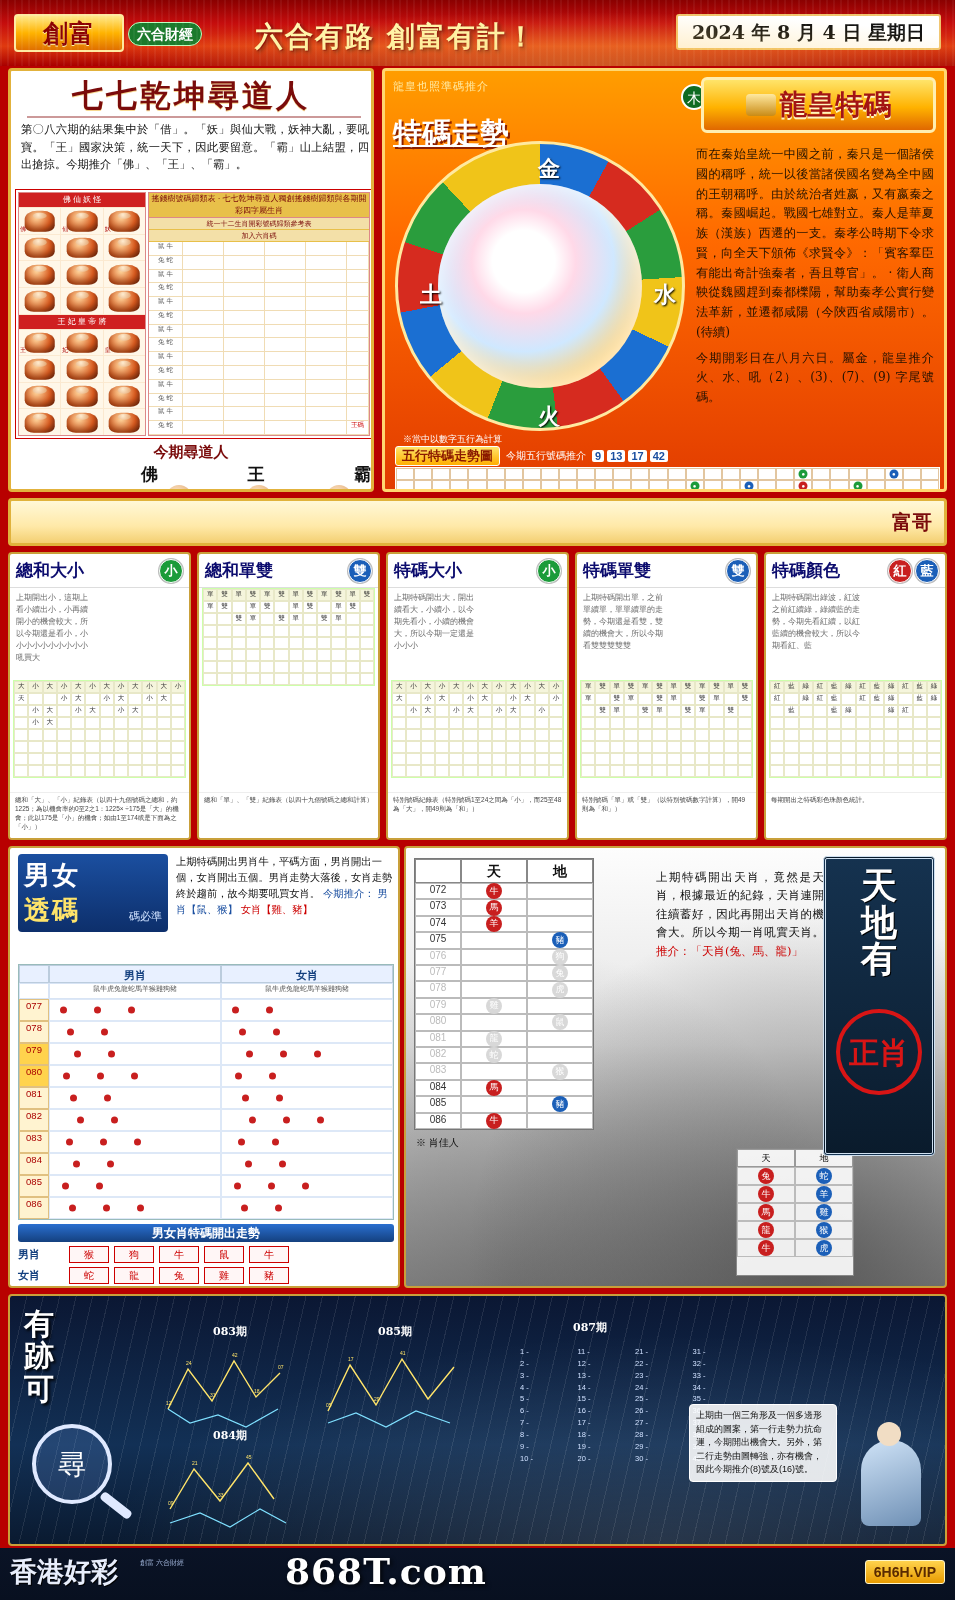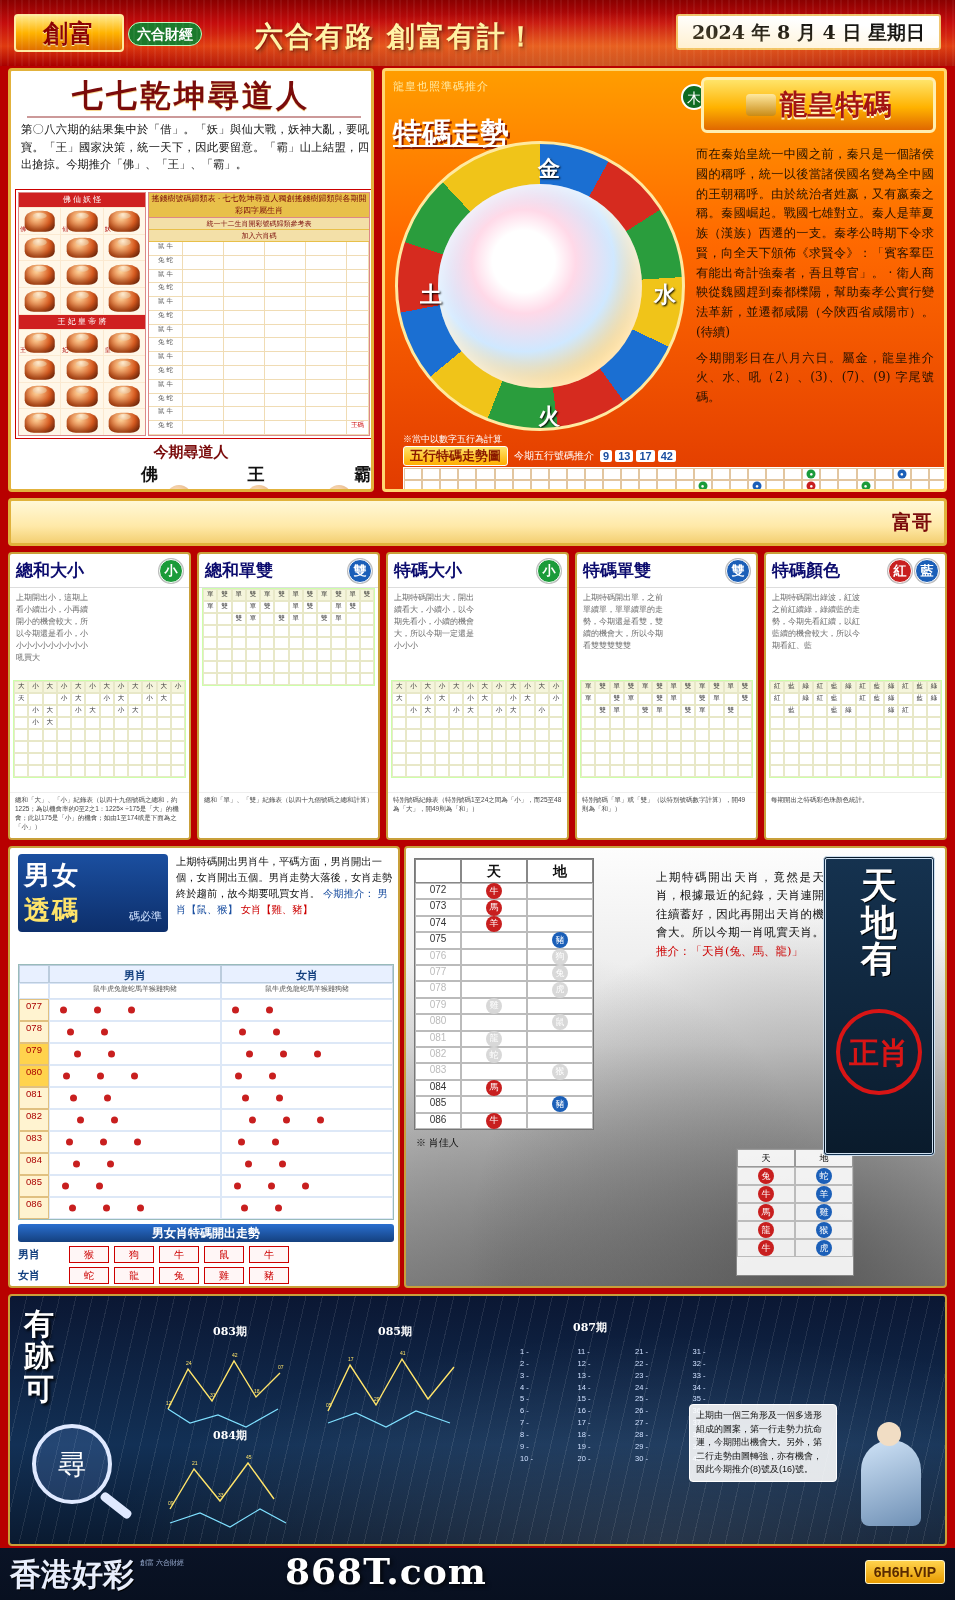--- a/index.html
+++ b/index.html
@@ -150,21 +150,21 @@
   }
   .wheel-el{ position:absolute; color:#fff; font-size:22px; font-weight:bold; font-family:"DejaVu Serif", serif; text-shadow:1px 1px 2px #000; z-index:3;}
   .we-jin{ left:140px; top:10px; } .we-shui{ left:256px; top:136px;} .we-huo{ left:140px; top:258px;} .we-tu{ left:22px; top:136px;}
   .tr-text{
     position:absolute; right:10px; top:74px; width:238px;
     font-size:12.2px; line-height:1.62; color:#241200; text-align:justify;
     font-family:"DejaVu Serif", serif;
   }
   .tr-note{ position:absolute; left:18px; top:362px; font-size:9px; color:#fff; }
   .tr-table-wrap{
-    position:absolute; left:10px; top:378px; width:545px; height:40px;margin-left:8px;
+    position:absolute; left:10px; top:378px; width:545px; height:40px;
   }
   .tr-tt-head{
     position:absolute; left:0; top:-2px; width:545px; height:18px;
     display:flex; align-items:center; gap:6px;
   }
   .tr-tt-head .t1{
     background:linear-gradient(180deg,#ffe46a,#ffae00); border:1px solid #fff;
     color:#8b1a00; font-size:13px; font-weight:bold; padding:0 6px; border-radius:3px;
     font-family:"DejaVu Serif", serif;
   }
@@ -360,21 +360,21 @@
   }
   .bt-sage .robe{ position:absolute; left:10px; bottom:0; width:60px; height:86px; border-radius:30px 30px 8px 8px; background:linear-gradient(160deg,#cfe3f7,#6f90b5);}
   .bt-sage .head{ position:absolute; left:26px; bottom:80px; width:24px; height:24px; border-radius:50%; background:#f1ddc4;}
 
   
   .footer{
     position:absolute; left:0; top:1548px; width:955px; height:52px;
     background:linear-gradient(180deg,#0a1326,#081020);
   }
   .f-left{
-    position:absolute; left:10px; top:6px; font-size:31px; font-weight:bold;
+    position:absolute; left:10px; top:6px; font-size:27px; font-weight:bold;
     color:#e8eefc; font-family:Liberation Serif, serif;
     text-shadow:1px 1px 0 #000;
   }
   .f-site{
     position:absolute; left:285px; top:2px; font-size:36px; font-weight:bold;
     color:#ffffff; font-family:"DejaVu Serif", serif; letter-spacing:1px;
     text-shadow:2px 2px 4px rgba(0,0,0,.8);
   }
   .f-badge{
     position:absolute; right:10px; top:12px; height:24px; padding:0 8px;

